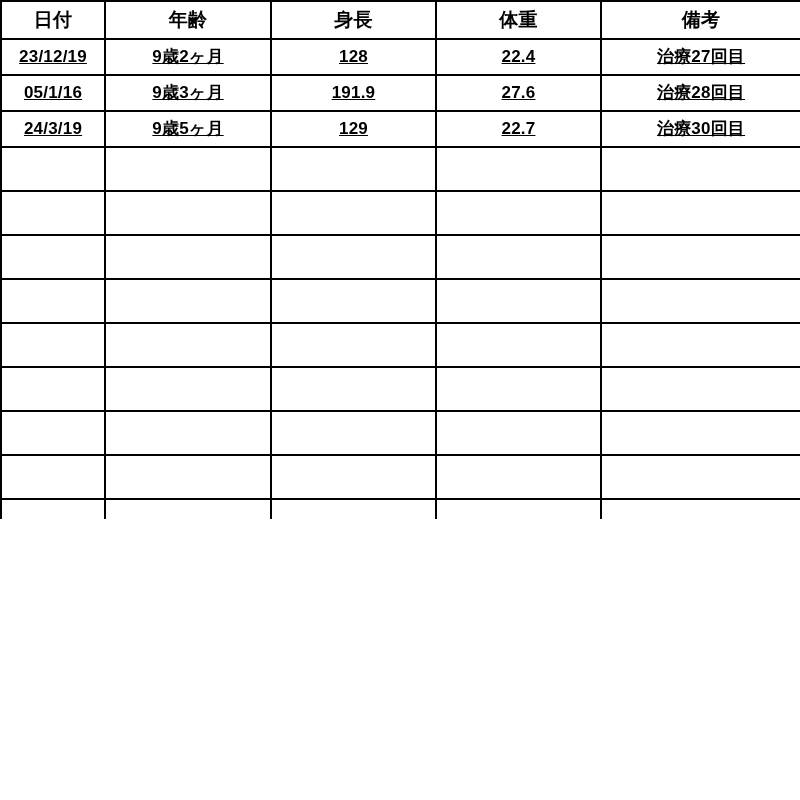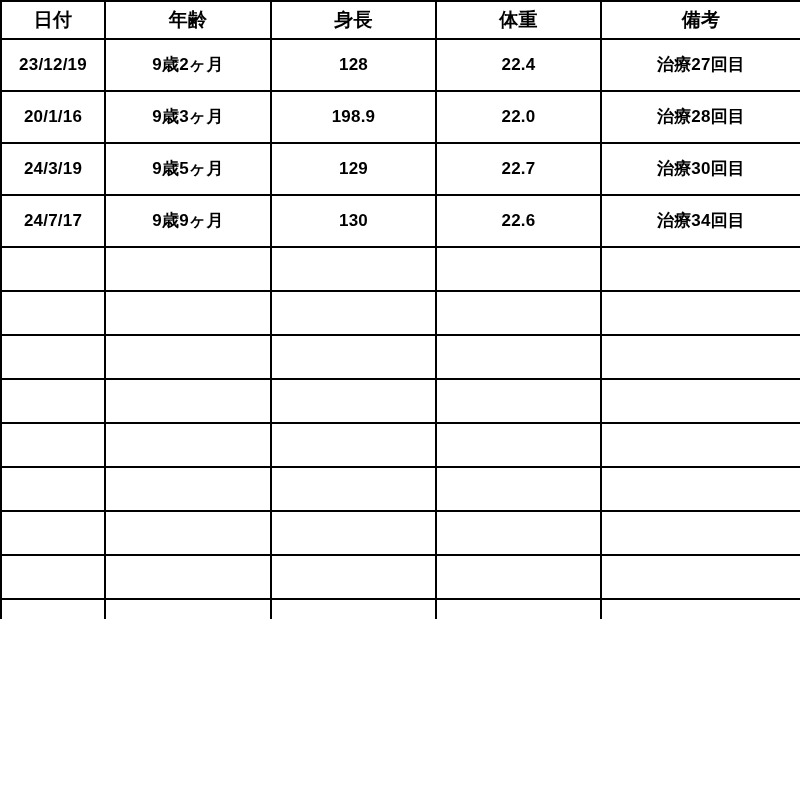--- a/index.html
+++ b/index.html
@@ -44,21 +44,22 @@
     height: 44px;
     box-sizing: border-box;
     overflow: hidden;
     white-space: nowrap;
   }
   table.grid thead th {
     height: 38px;
     font-size: 19px;
   }
   table.grid tbody tr.data td {
-    height: 52px;
+    height: 36px;
+    text-decoration: underline;
   }
   table.grid tbody tr.blank td {
     height: 44px;
   }
   
   td.date {
     font-size: 17px;
     letter-spacing: -0.2px;
   }
   td.age {
@@ -100,39 +101,32 @@
     <tbody>
 
       <tr class="data">
         <td class="date">23/12/19</td>
         <td class="age">9歳2ヶ月</td>
         <td class="num">128</td>
         <td class="num">22.4</td>
         <td class="note">治療27回目</td>
       </tr>
       <tr class="data">
-        <td class="date">20/1/16</td>
+        <td class="date">05/1/16</td>
         <td class="age">9歳3ヶ月</td>
-        <td class="num">198.9</td>
-        <td class="num">22.0</td>
+        <td class="num">191.9</td>
+        <td class="num">27.6</td>
         <td class="note">治療28回目</td>
       </tr>
       <tr class="data">
         <td class="date">24/3/19</td>
         <td class="age">9歳5ヶ月</td>
         <td class="num">129</td>
         <td class="num">22.7</td>
         <td class="note">治療30回目</td>
-      </tr>
-      <tr class="data">
-        <td class="date">24/7/17</td>
-        <td class="age">9歳9ヶ月</td>
-        <td class="num">130</td>
-        <td class="num">22.6</td>
-        <td class="note">治療34回目</td>
       </tr>
 
       <tr class="blank">
         <td></td>
         <td></td>
         <td></td>
         <td></td>
         <td></td>
       </tr>
       <tr class="blank">

